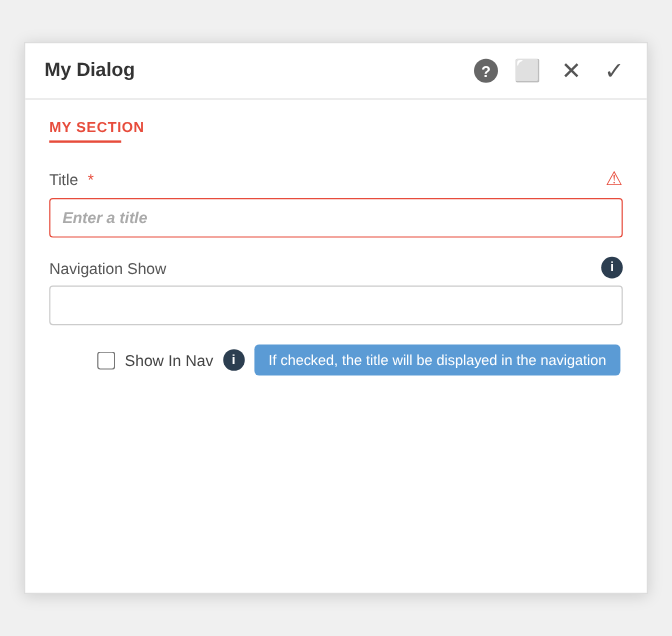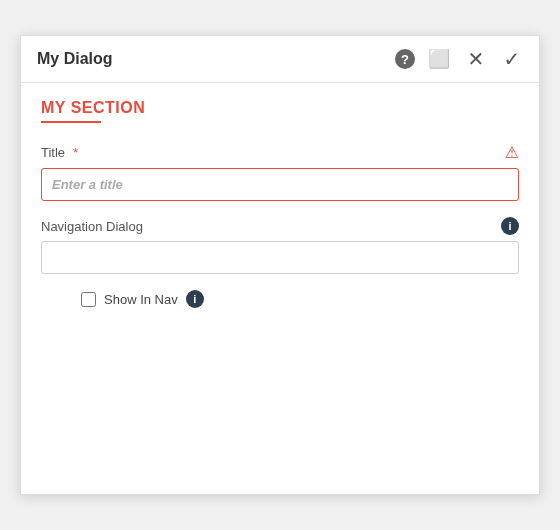--- a/index.html
+++ b/index.html
@@ -66,21 +66,21 @@
     }
     .header-icon.check {
       color: #555;
       font-size: 20px;
     }
     .dialog-body {
       padding: 16px 20px;
       flex: 1;
     }
     .section-label {
-      font-size: 16px;
+      font-size: 12px;
       font-weight: 700;
       color: #e74c3c;
       letter-spacing: 0.5px;
       text-transform: uppercase;
       margin-bottom: 4px;
     }
     .section-underline {
       width: 60px;
       height: 2px;
       background: #e74c3c;
@@ -197,25 +197,26 @@
       <div class="field-label">
         <span>Title</span>
         <span class="required">*</span>
         <span class="error-icon">⚠</span>
       </div>
       <input type="text" class="error-border" placeholder="Enter a title" style="">
     </div>
 
     <div class="field-group">
       <div class="nav-label-row">
-        <span class="field-label">Navigation Dialog</span>
+        <span class="field-label">Navigation Show</span>
         <span class="info-icon">i</span>
       </div>
       <input type="text" style="">
     </div>
 
     <div class="checkbox-row">
       <input type="checkbox" style="">
       <span class="checkbox-label">Show In Nav</span>
       <span class="info-icon">i</span>
+      <span class="tooltip-bubble">If checked, the title will be displayed in the navigation</span>
     </div>
   </div>
 </div>
 
 </body></html>

